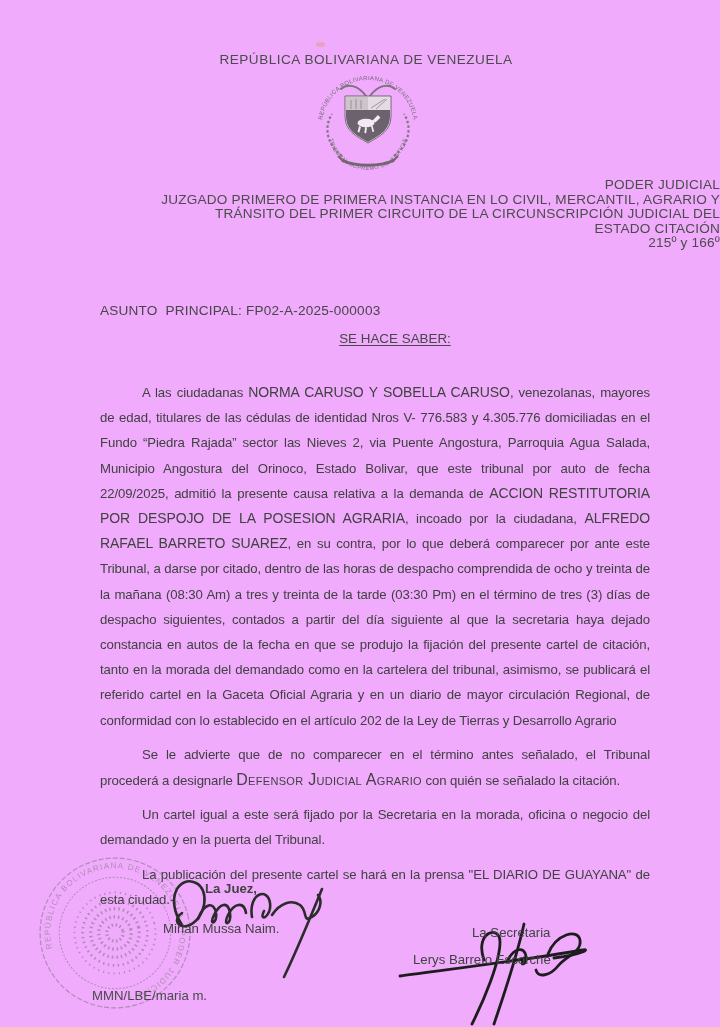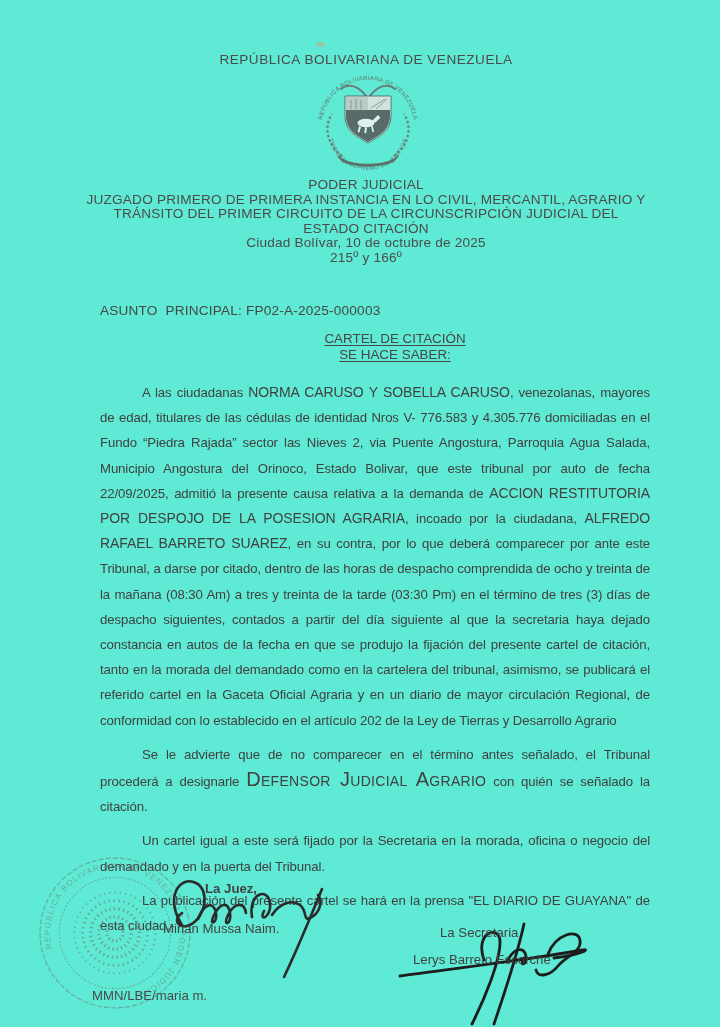--- a/index.html
+++ b/index.html
@@ -1,38 +1,38 @@
 <!DOCTYPE html>
 <html><head>
 <meta charset="utf-8">
 <style>
   html,body{margin:0;padding:0;background:#ffffff;}
   .page{
-    position:relative;width:720px;height:1027px;background:#5eead4;overflow:hidden;
+    position:relative;width:720px;height:1027px;background:#f0abfc;overflow:hidden;
     font-family:"Liberation Sans",sans-serif;color:#414141;
   }
   .centered{position:absolute;left:12px;width:708px;text-align:center;}
   .hdr-republic{top:52px;font-size:13.6px;letter-spacing:.5px;color:#4c4c4c;}
   .seal-svg{position:absolute;top:74px;left:312px;width:112px;height:100px;opacity:.85;}
-  .court-block{top:178px;font-size:13.6px;line-height:14.6px;letter-spacing:.2px;color:#4c4c4c;}
+  .court-block{top:178px;font-size:13.6px;line-height:14.6px;letter-spacing:.2px;color:#4c4c4c;text-align:right;}
   .court-block div{white-space:nowrap;}
   .asunto{position:absolute;top:303px;left:100px;font-size:13.6px;letter-spacing:.2px;color:#474747;white-space:pre;text-align:center;}
   .doc-title{position:absolute;top:331px;left:70px;width:650px;text-align:center;
     font-size:13.4px;line-height:15.5px;color:#474747;}
   .doc-title span{text-decoration:underline;text-underline-offset:2px;display:block;}
   .body-text{position:absolute;top:380px;left:100px;width:550px;
     font-size:13.2px;line-height:25.2px;text-align:justify;letter-spacing:-.1px;color:#414141;}
   .body-text p{margin:0 0 9px 0;text-indent:42px;}
   .caps{font-size:14px;}
-  .sc{font-variant:small-caps;font-size:20px;letter-spacing:.3px;}
+  .sc{font-variant:small-caps;font-size:16px;letter-spacing:.3px;}
   .sig-label{position:absolute;font-size:13.2px;color:#424242;}
   .judge-title{top:881px;left:205px;font-weight:bold;}
   .judge-name{top:921px;left:163px;}
   .initials{top:988px;left:92px;color:#4a4a4a;}
-  .secretary-title{top:925px;left:440px;}
+  .secretary-title{top:925px;left:472px;}
   .secretary-name{top:952px;left:413px;}
   .stamp-svg{position:absolute;top:852px;left:34px;width:162px;height:162px;opacity:.5;}
   .sig-judge{position:absolute;top:873px;left:160px;width:175px;height:108px;}
   .sig-secretary{position:absolute;top:920px;left:396px;width:200px;height:107px;}
   .smudge{position:absolute;left:316px;top:42px;width:9px;height:5px;border-radius:50%;
     background:rgba(224,150,90,.40);}
 </style>
 </head>
 <body>
 
@@ -75,28 +75,26 @@
 
     <path d="M30,86 C 42,93 70,93 82,86" stroke="#5c5c58" stroke-width="3" fill="none"></path>
     <path d="M26,82 l6,6 M86,82 l-6,6" stroke="#5c5c58" stroke-width="2" fill="none"></path>
   </svg>
 
   <div class="centered court-block">
     <div>PODER JUDICIAL</div>
     <div>JUZGADO PRIMERO DE PRIMERA INSTANCIA EN LO CIVIL, MERCANTIL, AGRARIO Y</div>
     <div>TRÁNSITO DEL PRIMER CIRCUITO DE LA CIRCUNSCRIPCIÓN JUDICIAL DEL</div>
     <div>ESTADO CITACIÓN</div>
-    <div>Ciudad Bolívar, 10 de octubre de 2025</div>
     <div>215º y 166º</div>
   </div>
 
   <div class="asunto">ASUNTO  PRINCIPAL: FP02-A-2025-000003</div>
 
   <div class="doc-title">
-    <span>CARTEL DE CITACIÓN</span>
     <span>SE HACE SABER:</span>
   </div>
 
   <div class="body-text">
     <p><span>A las ciudadanas </span><span class="caps">NORMA CARUSO Y SOBELLA CARUSO</span><span>, venezolanas, mayores de edad, titulares de las cédulas de identidad Nros V- 776.583 y 4.305.776 domiciliadas en el Fundo “Piedra Rajada” sector las Nieves 2, via Puente Angostura, Parroquia Agua Salada, Municipio Angostura del Orinoco, Estado Bolivar, que este tribunal por auto de fecha 22/09/2025, admitió la presente causa relativa a la demanda de </span><span class="caps">ACCION RESTITUTORIA POR DESPOJO DE LA POSESION AGRARIA</span><span>, incoado por la ciudadana, </span><span class="caps">ALFREDO RAFAEL BARRETO SUAREZ</span><span>, en su contra, por lo que deberá comparecer por ante este Tribunal, a darse por citado, dentro de las horas de despacho comprendida de ocho y treinta de la mañana (08:30 Am) a tres y treinta de la tarde (03:30 Pm) en el término de tres (3) días de despacho siguientes, contados a partir del día siguiente al que la secretaria haya dejado constancia en autos de la fecha en que se produjo la fijación del presente cartel de citación, tanto en la morada del demandado como en la cartelera del tribunal, asimismo, se publicará el referido cartel en la Gaceta Oficial Agraria y en un diario de mayor circulación Regional, de conformidad con lo establecido en el artículo 202 de la Ley de Tierras y Desarrollo Agrario</span></p>
     <p><span>Se le advierte que de no comparecer en el término antes señalado, el Tribunal procederá a designarle </span><span class="sc">Defensor Judicial Agrario</span><span> con quién se señalado la citación.</span></p>
     <p>Un cartel igual a este será fijado por la Secretaria en la morada, oficina o negocio del demandado y en la puerta del Tribunal.</p>
     <p>La publicación del presente cartel se hará en la prensa "EL DIARIO DE GUAYANA" de esta ciudad.-</p>
   </div>
 

